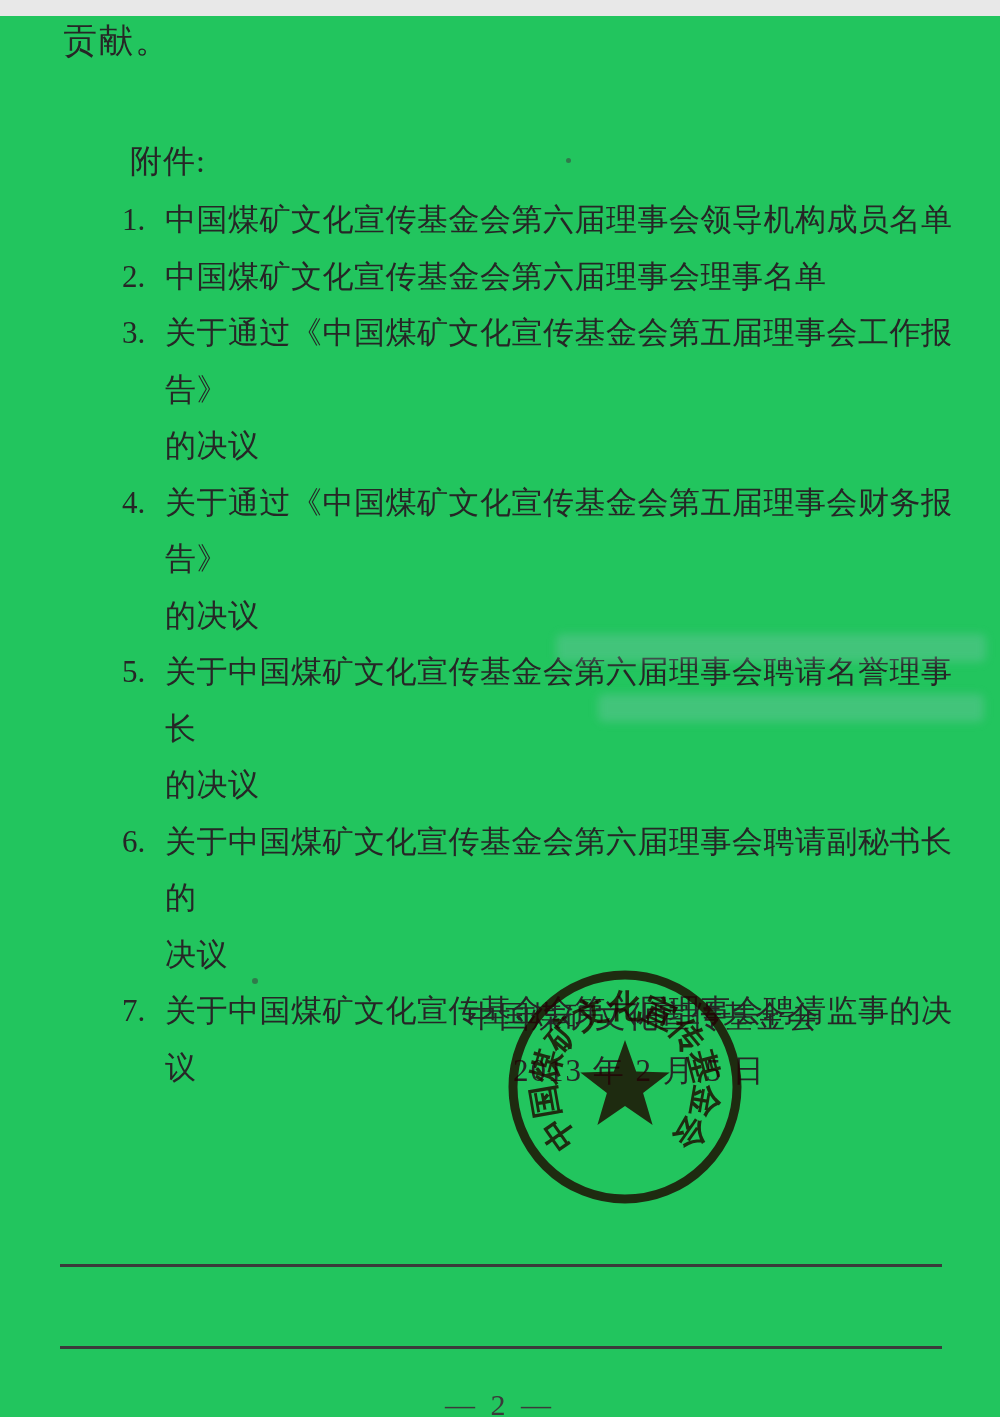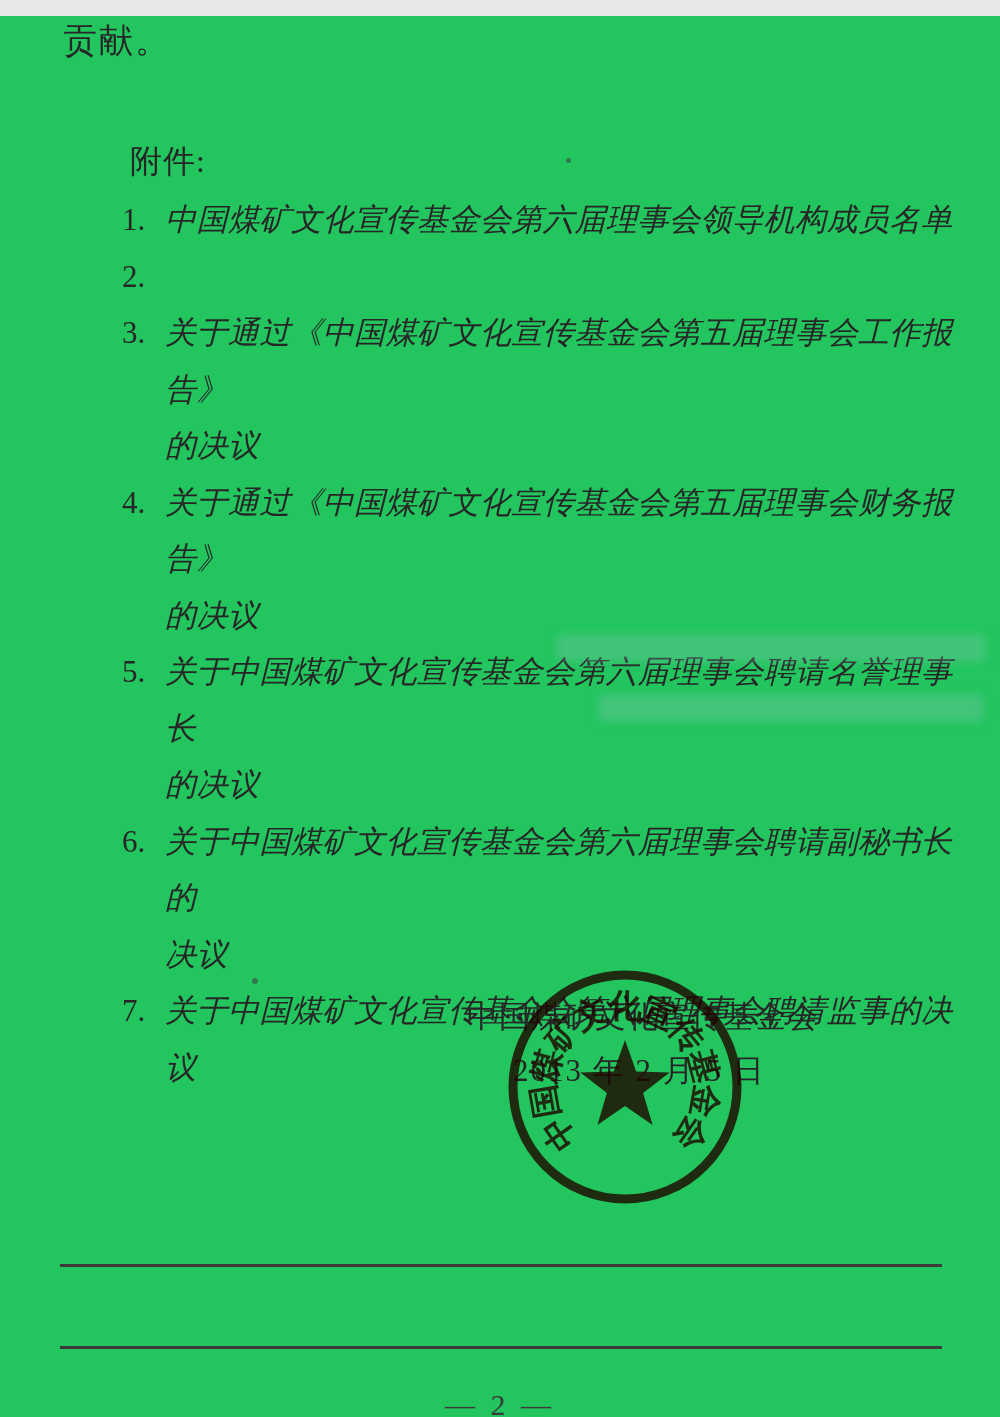--- a/index.html
+++ b/index.html
@@ -27,21 +27,20 @@
     display:flex;align-items:flex-start;
     font-size:31px;
   }
   .attachment-item .num{
     width:43px;flex-shrink:0;
     line-height:56.5px;
   }
   .attachment-item .itext{
     line-height:56.5px;
     letter-spacing:0.5px;
-    font-style:italic;
   }
   
   .bleed{
     position:absolute;
     background:rgba(135,195,183,0.32);
     border-radius:6px;
     filter:blur(4px);
   }
   .bleed.b1{left:556px;top:618px;width:430px;height:28px;}
   .bleed.b2{left:598px;top:678px;width:386px;height:28px;}
@@ -90,20 +89,21 @@
 
   <div class="attach-label">附件:</div>
 
   <div class="attach-list">
       <div class="attachment-item">
         <span class="num">1.</span>
         <div class="itext">中国煤矿文化宣传基金会第六届理事会领导机构成员名单</div>
       </div>
       <div class="attachment-item">
         <span class="num">2.</span>
+        <div class="itext">中国煤矿文化宣传基金会第六届理事会理事名单</div>
       </div>
       <div class="attachment-item">
         <span class="num">3.</span>
         <div class="itext">关于通过《中国煤矿文化宣传基金会第五届理事会工作报告》<br>的决议</div>
       </div>
       <div class="attachment-item">
         <span class="num">4.</span>
         <div class="itext">关于通过《中国煤矿文化宣传基金会第五届理事会财务报告》<br>的决议</div>
       </div>
       <div class="attachment-item">

